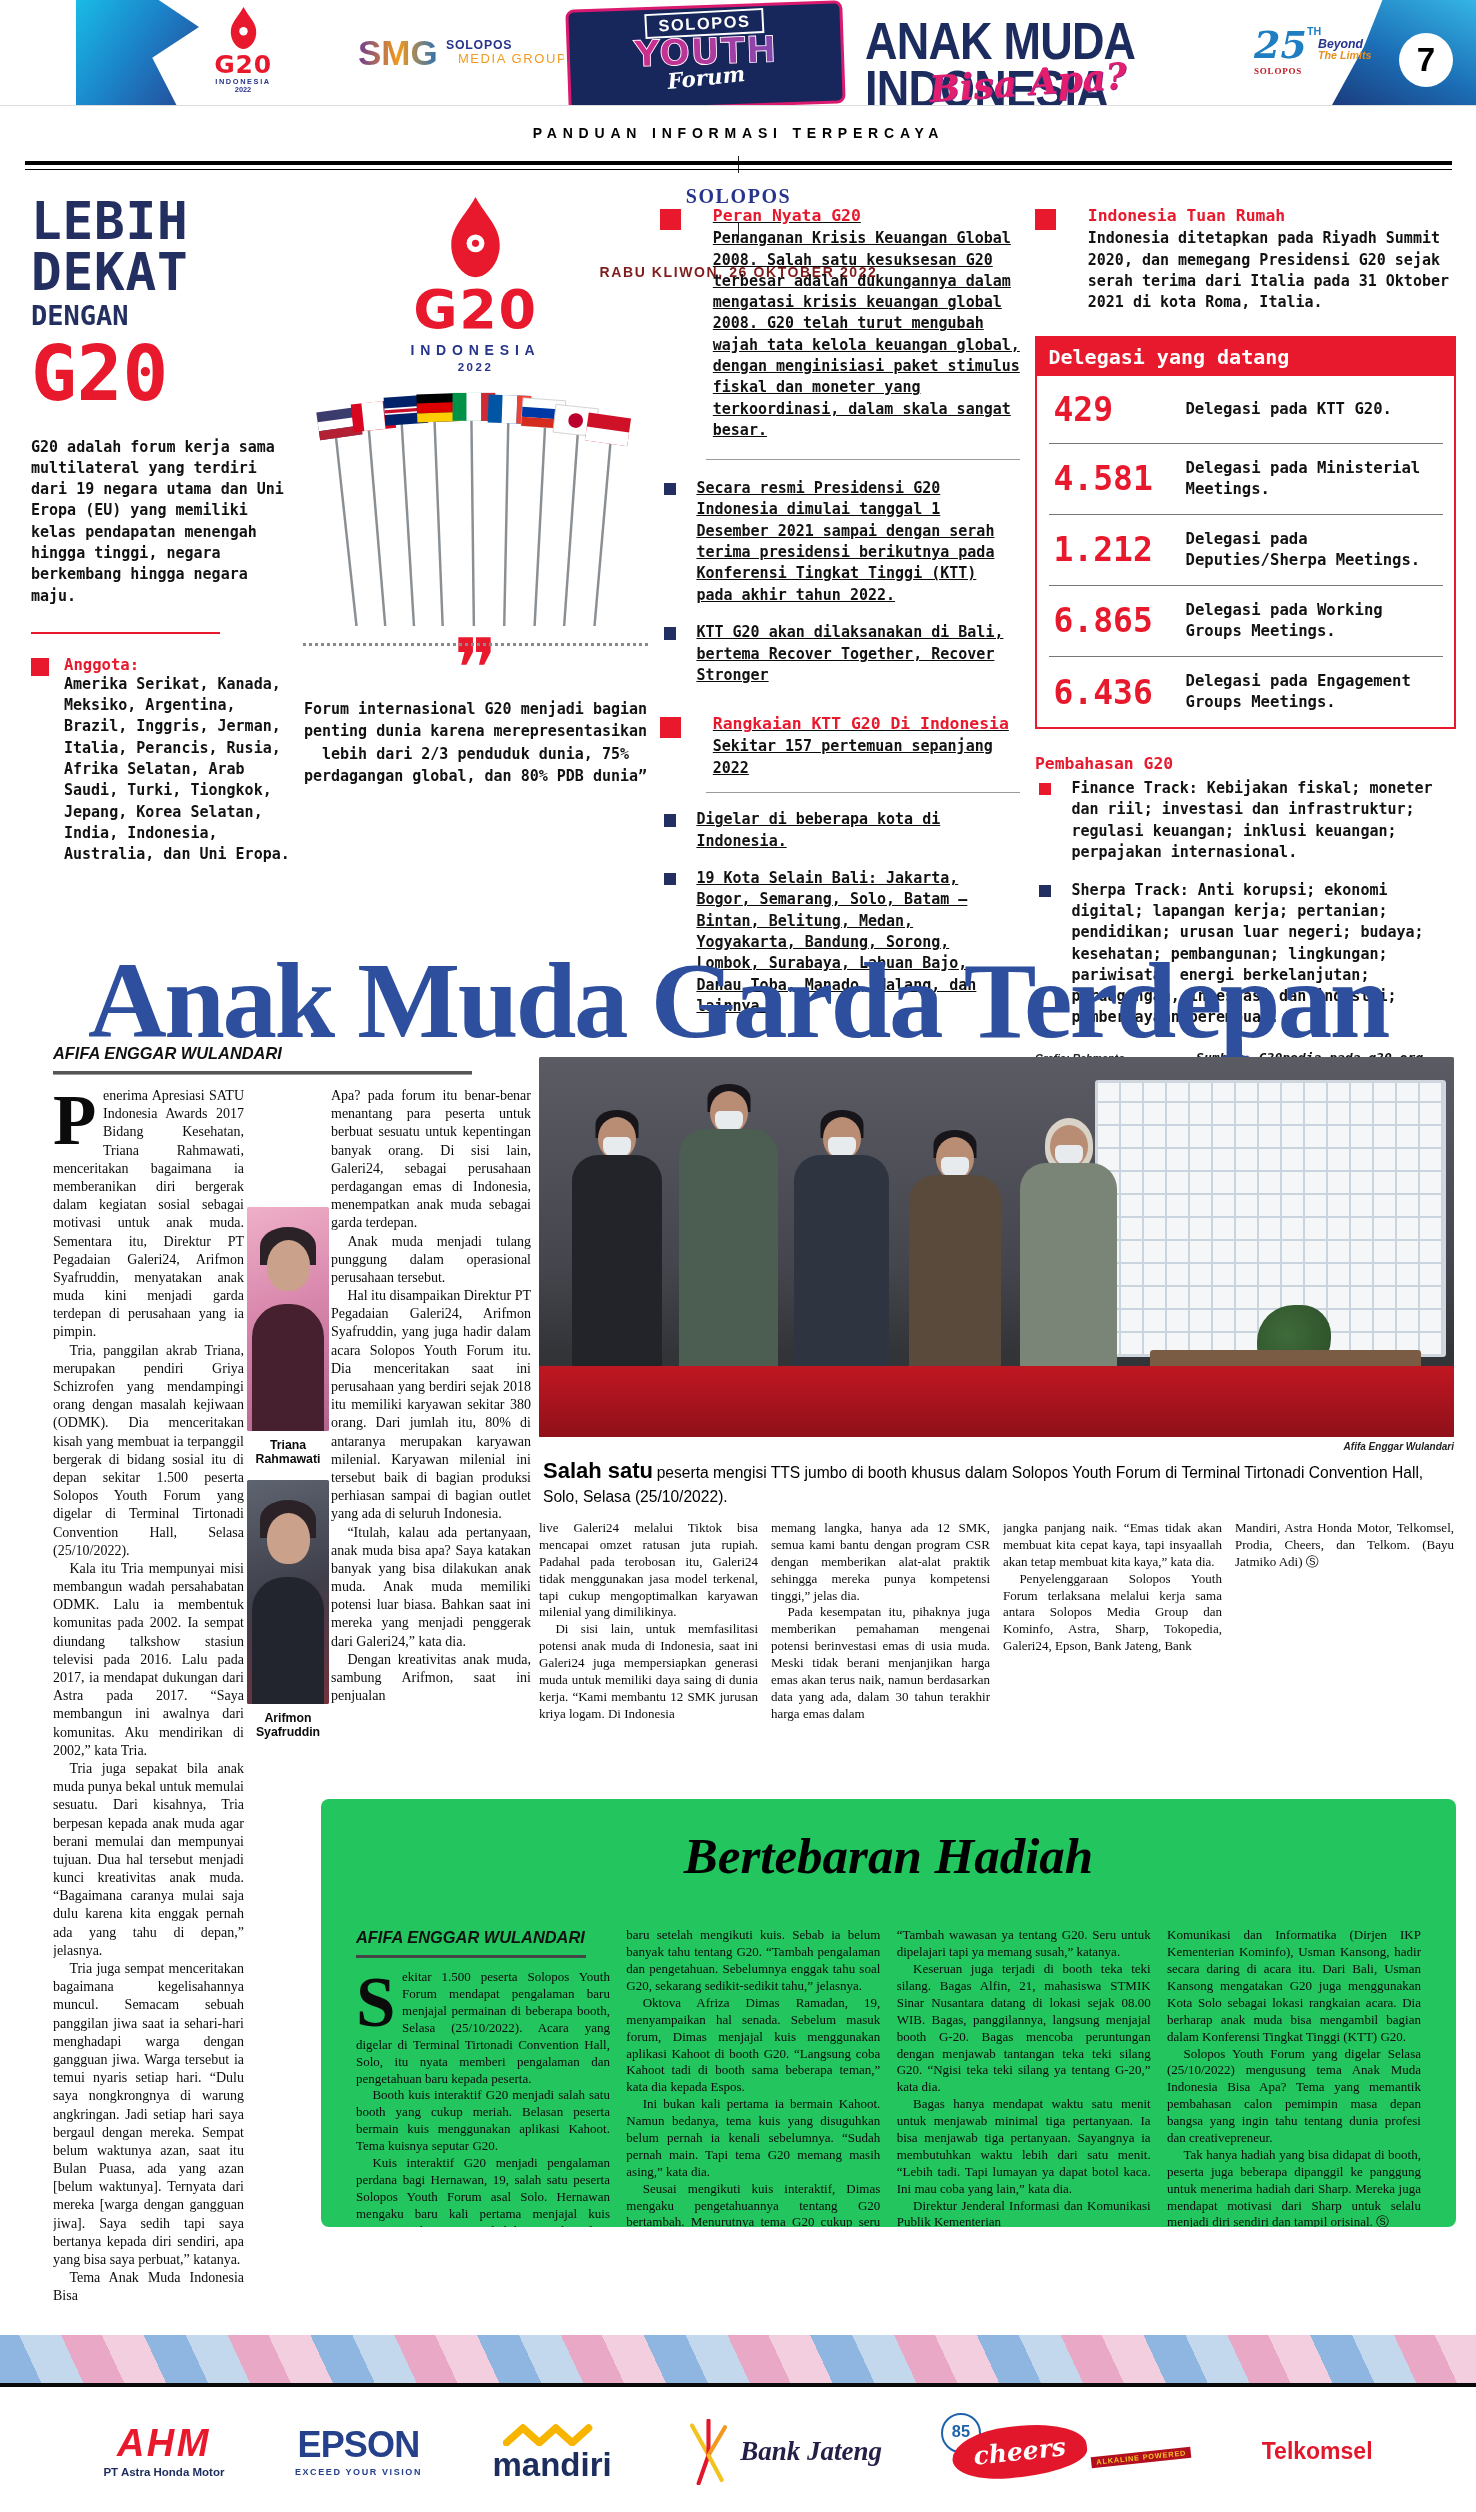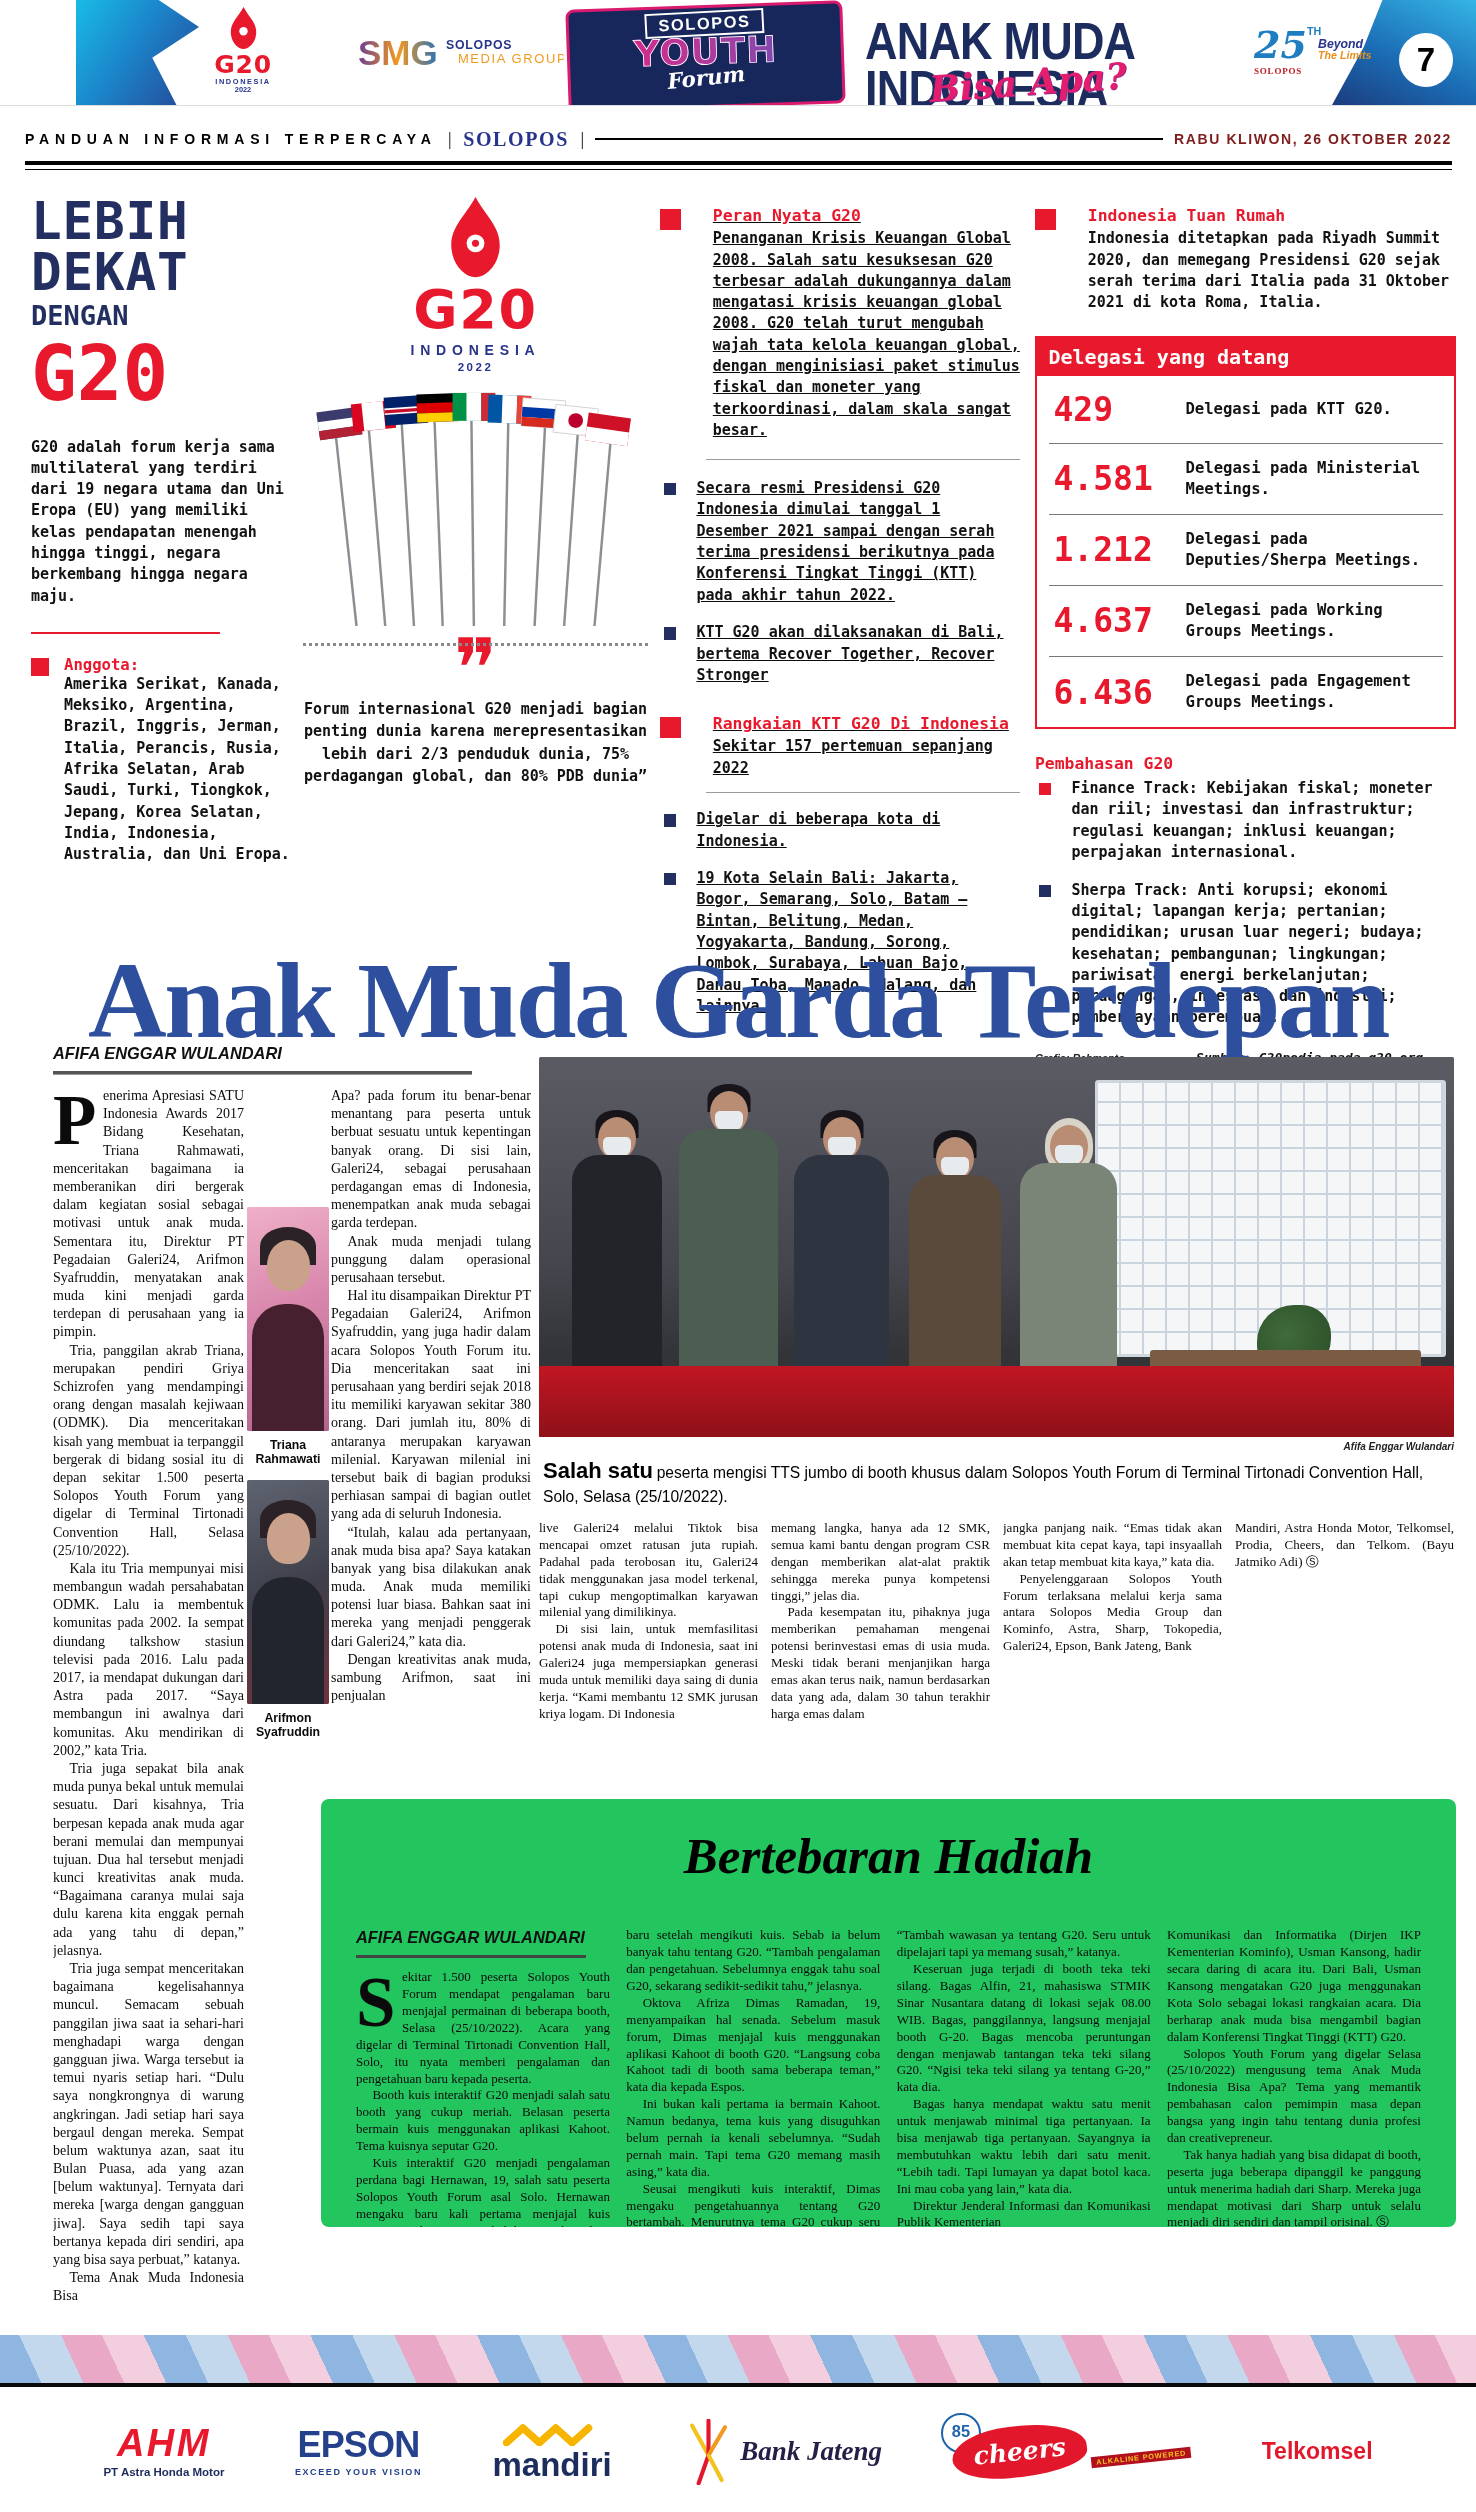--- a/index.html
+++ b/index.html
@@ -38,21 +38,21 @@
   .anniv{position:absolute;left:1254px;top:26px;width:107px;line-height:1;}
   .anniv-num{font-family:"DejaVu Serif",serif;font-style:italic;font-weight:700;font-size:38px;color:#1f7ec2;}
   .anniv-th{font-family:"Liberation Sans",sans-serif;font-weight:700;font-size:10.7px;color:#1f7ec2;vertical-align:top;}
   .anniv-brand{font-family:"Liberation Serif",serif;font-weight:700;font-size:9px;color:#c01722;letter-spacing:0.8px;margin-top:3.3px;}
   .anniv-slogan{position:absolute;left:64px;top:11.5px;width:74px;line-height:1.05;}
   .anniv-slogan .s1{font-family:"Liberation Sans",sans-serif;font-style:italic;font-weight:700;font-size:12.3px;color:#27348b;display:block;}
   .anniv-slogan .s2{font-family:"Liberation Sans",sans-serif;font-style:italic;font-weight:700;font-size:10.7px;color:#e88f1d;display:block;}
   .pageno{position:absolute;right:23px;top:33px;width:54px;height:54px;border-radius:50%;background:#fff;
     text-align:center;line-height:54px;font-family:"Liberation Sans",sans-serif;font-weight:700;font-size:33px;color:#000;}
   
-  .brandbar{position:absolute;top:125px;left:25px;width:1427px;height:28px;display:flex;align-items:center;gap:11.5px;}
+  .brandbar{position:absolute;top:125px;left:25px;width:1427px;height:28px;display:flex;align-items:center;gap:11.5px;flex-direction:column;}
   .bb-tag{font-family:"Liberation Sans",sans-serif;font-weight:700;font-size:14px;letter-spacing:5.8px;color:#000;}
   .bb-sep{font-size:18px;color:#000;}
   .bb-brand{font-family:"Liberation Serif",serif;font-weight:700;font-size:20px;letter-spacing:1.6px;color:#27348b;}
   .bb-line{flex:1;height:2.5px;background:#000;}
   .bb-date{font-family:"Liberation Sans",sans-serif;font-weight:700;font-size:14px;letter-spacing:1.6px;color:#7f1d1d;text-align:center;}
   .rule-thick{position:absolute;top:161px;left:25px;width:1427px;height:4.1px;background:#000;}
   .rule-thin{position:absolute;top:169px;left:25px;width:1427px;height:0.8px;background:#000;}
   
   .info-left{position:absolute;left:31px;top:196px;width:265px;}
   .t-big{font-family:"DejaVu Sans Mono",monospace;font-weight:700;font-size:51px;line-height:1.0;color:#232f60;letter-spacing:0.8px;}
@@ -355,21 +355,21 @@
       </div>
       <div class="d-row">
         <span class="d-num">4.581</span>
         <span class="d-label">Delegasi pada Ministerial Meetings.</span>
       </div>
       <div class="d-row">
         <span class="d-num">1.212</span>
         <span class="d-label">Delegasi pada Deputies/Sherpa Meetings.</span>
       </div>
       <div class="d-row">
-        <span class="d-num">4.637</span>
+        <span class="d-num">6.865</span>
         <span class="d-label">Delegasi pada Working Groups Meetings.</span>
       </div>
       <div class="d-row">
         <span class="d-num">6.436</span>
         <span class="d-label">Delegasi pada Engagement Groups Meetings.</span>
       </div>
     </div>
     <div class="pembahasan">
       <div class="sec-title">Pembahasan G20</div>
       <div class="b-row" style="margin-top:5px;">

